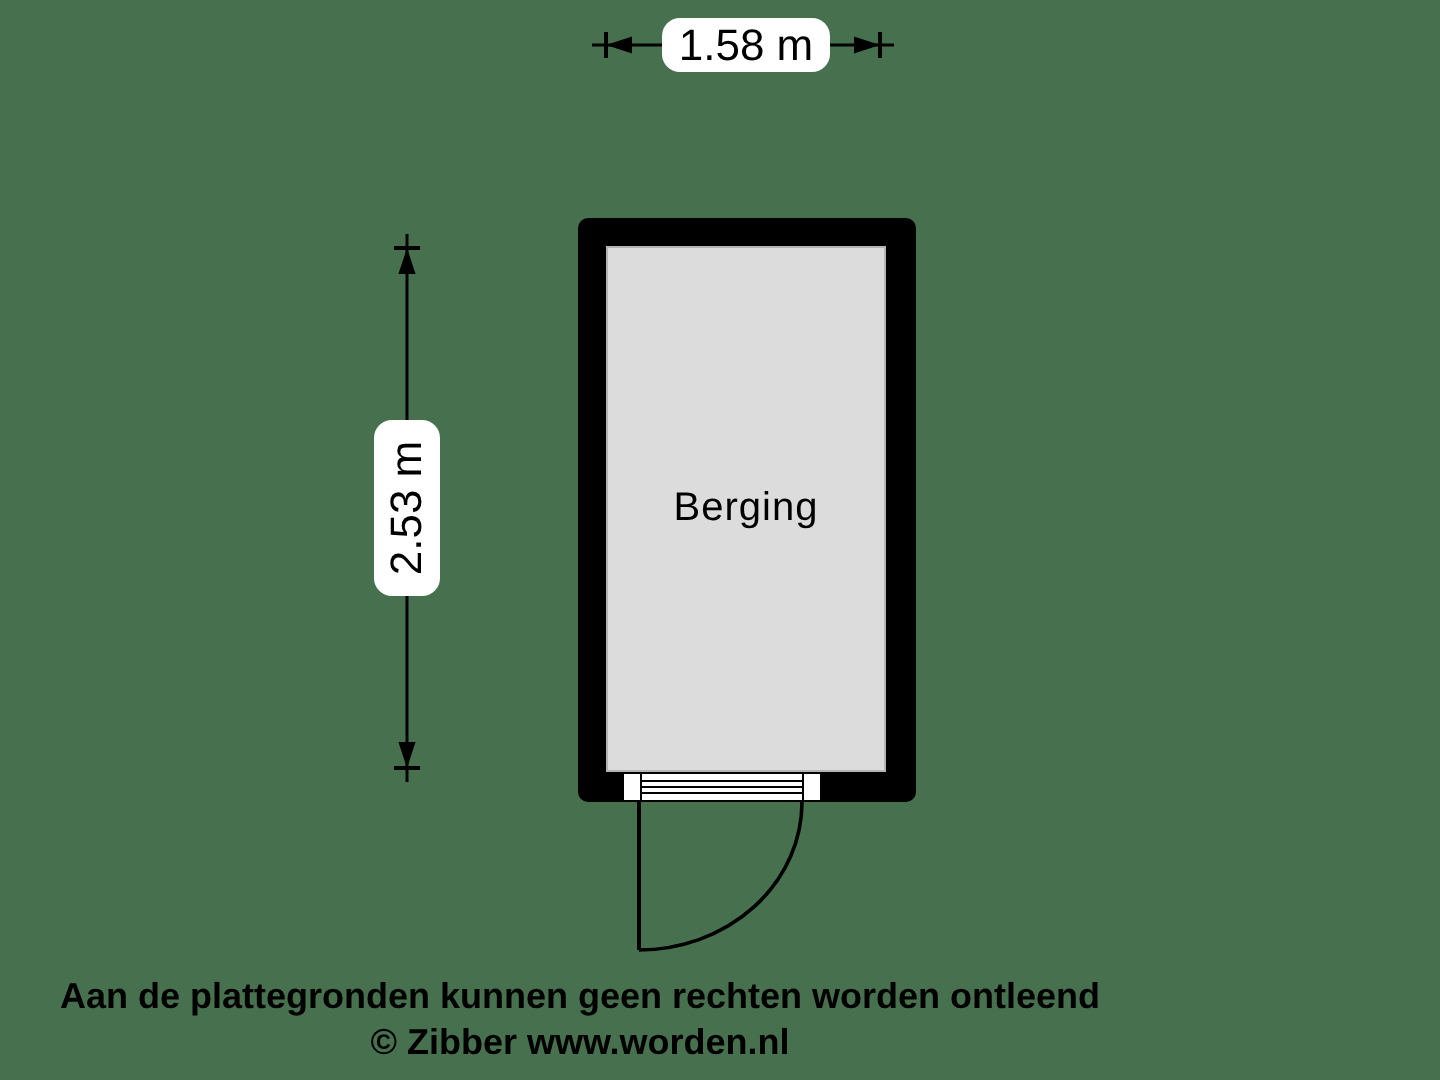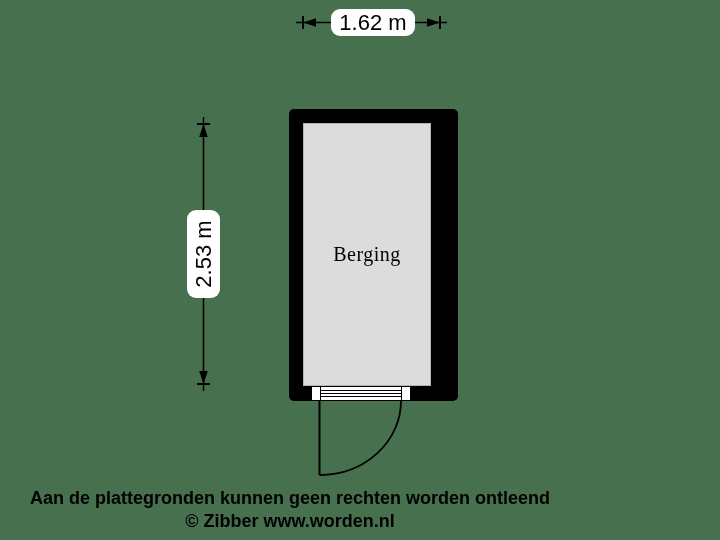--- a/index.html
+++ b/index.html
@@ -19,24 +19,24 @@
     overflow:hidden;
   }
   .overlay{
     position:absolute;left:0;top:0;width:720px;height:540px;
   }
   .room-wall{
     position:absolute;left:289px;top:109px;width:169px;height:292px;
     background:var(--wall);border-radius:5px;
   }
   .room-floor{
-    position:absolute;left:303px;top:123px;width:128px;height:263px;
+    position:absolute;left:303px;top:123px;width:140px;height:263px;
     background:var(--floor);
     box-shadow:inset 0 0 0 1px rgba(0,0,0,0.18);
-    display:flex;align-items:center;justify-content:center;font-family:Liberation Serif, serif;
+    display:flex;align-items:center;justify-content:center;
   }
   .room-name{
     font-size:20px;color:var(--ink);letter-spacing:0.5px;
   }
   .door-threshold{
     position:absolute;left:311px;top:386px;width:100px;height:15px;
     background:var(--label_bg);
     border:1px solid var(--wall);
   }
   .jamb-line{position:absolute;top:0;width:1px;height:13px;background:var(--wall);}
@@ -95,21 +95,21 @@
       <polygon points="203.5,124 199.2,137 207.8,137"></polygon>
       <polygon points="203.5,384 199.2,371 207.8,371"></polygon>
     </g>
     <g>
       <line x1="319.5" y1="401" x2="319.5" y2="475" stroke-width="2"></line>
       <path d="M 401 401 A 81.5 74 0 0 1 319.5 475" fill="none" stroke-width="1.8"></path>
     </g>
   </svg>
 
   <div class="dim-pill width">
-    <span>1.62 m</span>
+    <span>1.58 m</span>
   </div>
   <div class="dim-pill height">
     <span>2.53 m</span>
   </div>
 
   <div class="footer">
     <div>Aan de plattegronden kunnen geen rechten worden ontleend</div>
     <div>© Zibber www.worden.nl</div>
   </div>
 

